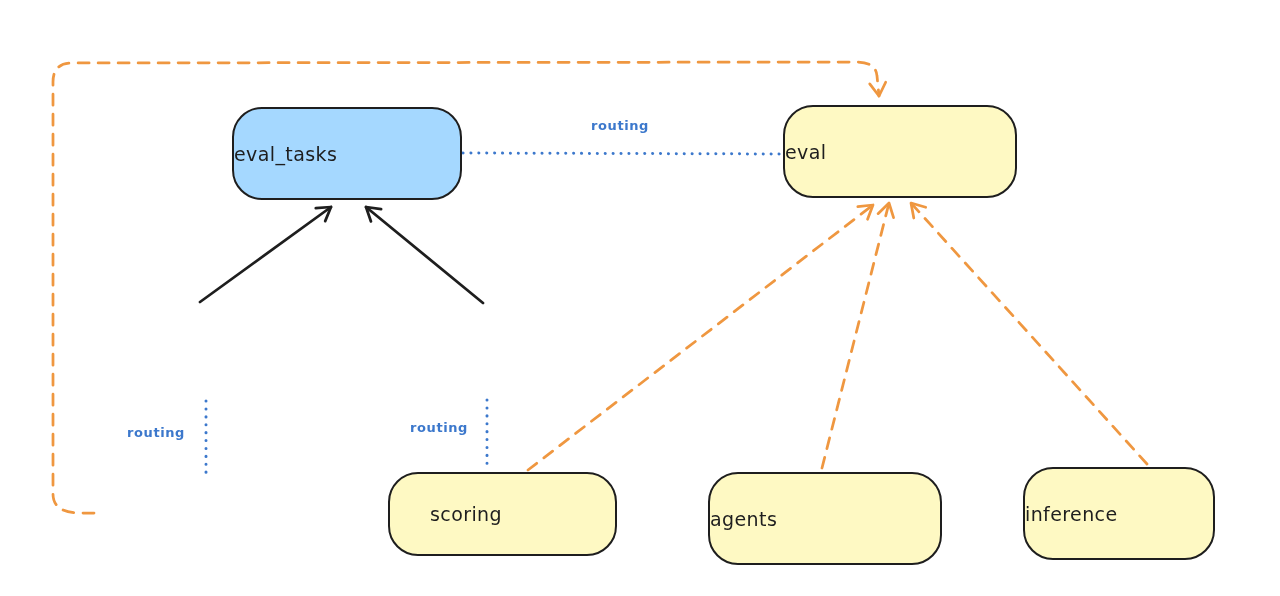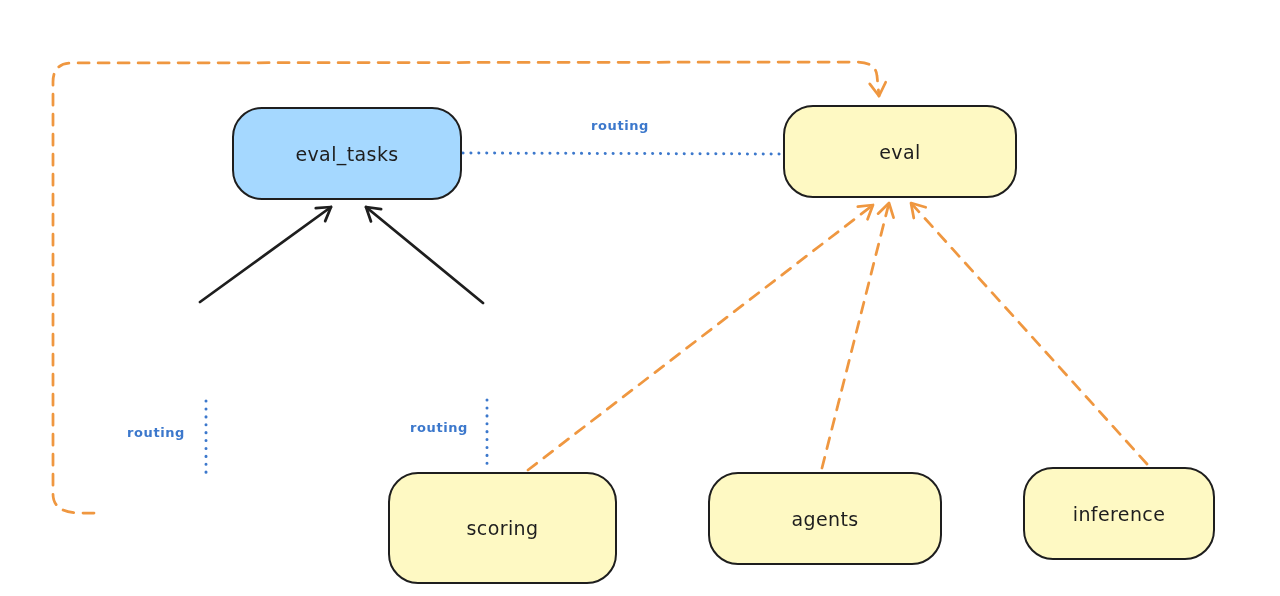--- a/index.html
+++ b/index.html
@@ -16,21 +16,21 @@
     left: 0; top: 0;
     width: 1280px; height: 596px;
   }
   .node {
     position: absolute;
     box-sizing: border-box;
     border: 2.6px solid #1e1e1e;
     border-radius: 30px;
     display: flex;
     align-items: center;
-    justify-content: center;
+    justify-content: flex-start;
     z-index: 2;
   }
   .node.blue  { background: #a5d8ff; }
   .node.green { background: #fef9c3; }
   .node-label {
     color: #1e1e1e;
     font-size: 19px;
     letter-spacing: 0.4px;
     white-space: nowrap;
   }
@@ -83,21 +83,21 @@
     <span class="node-label">eval_tasks</span>
   </div>
 
   <div class="node green" style="left:783px; top:105px; width:234px; height:93px;">
     <span class="node-label">eval</span>
   </div>
 
 
 
 
-  <div class="node green" style="left:388px; top:472px; width:229px; height:112px;">
+  <div class="node green" style="left:388px; top:472px; width:229px; height:84px;padding-left:40px;">
     <span class="node-label">scoring</span>
   </div>
 
   <div class="node green" style="left:708px; top:472px; width:234px; height:93px;">
     <span class="node-label">agents</span>
   </div>
 
   <div class="node green" style="left:1023px; top:467px; width:192px; height:93px;">
     <span class="node-label">inference</span>
   </div>

